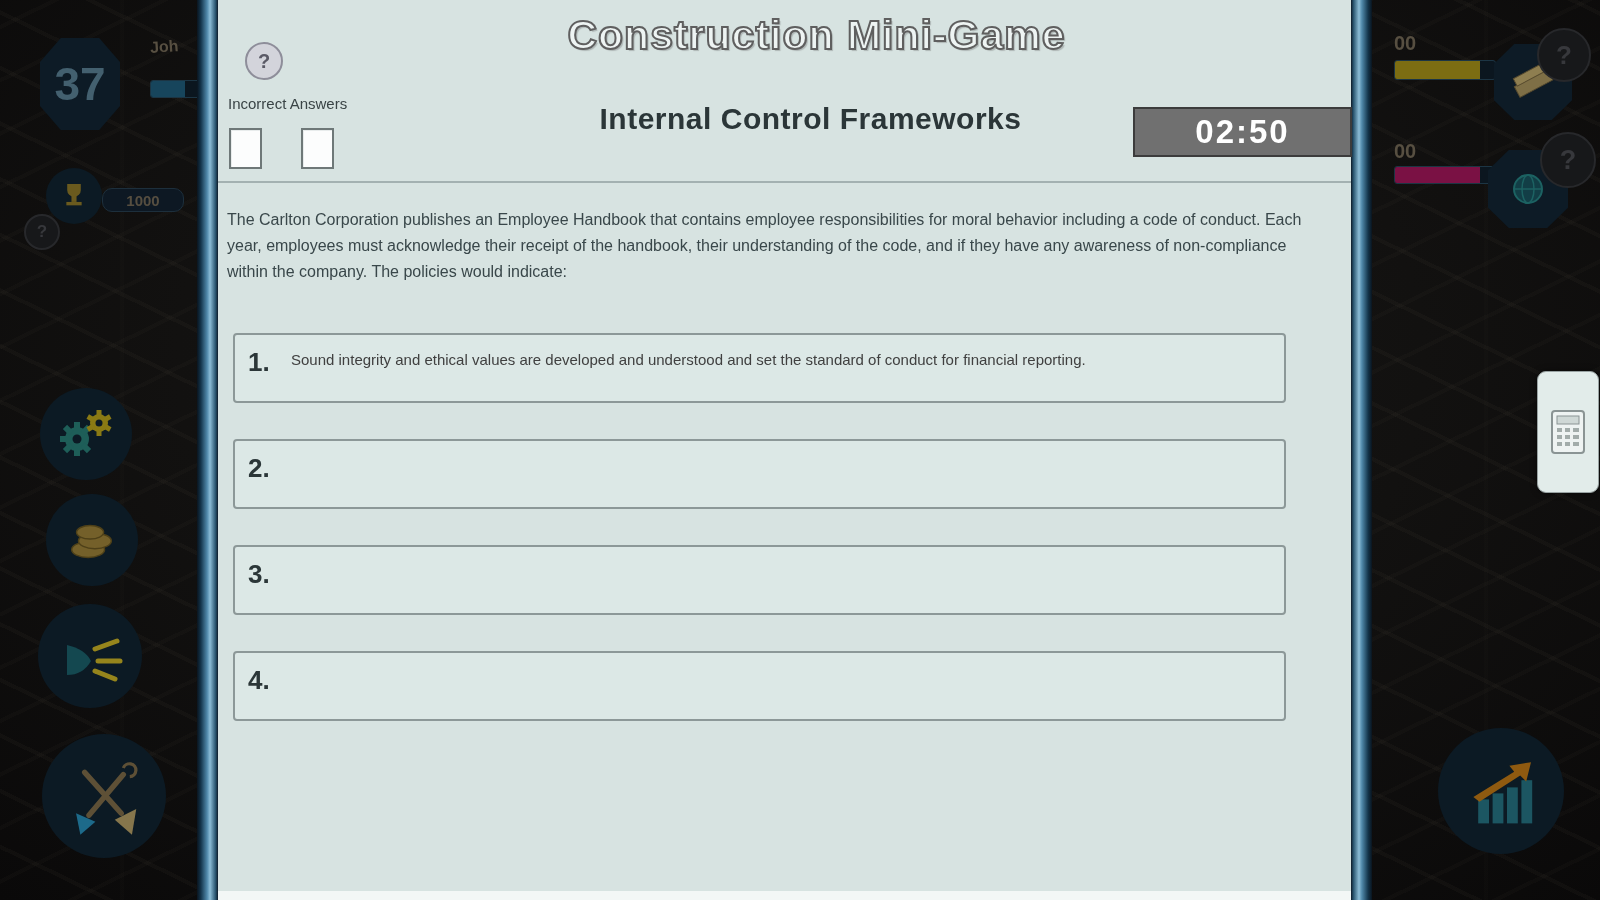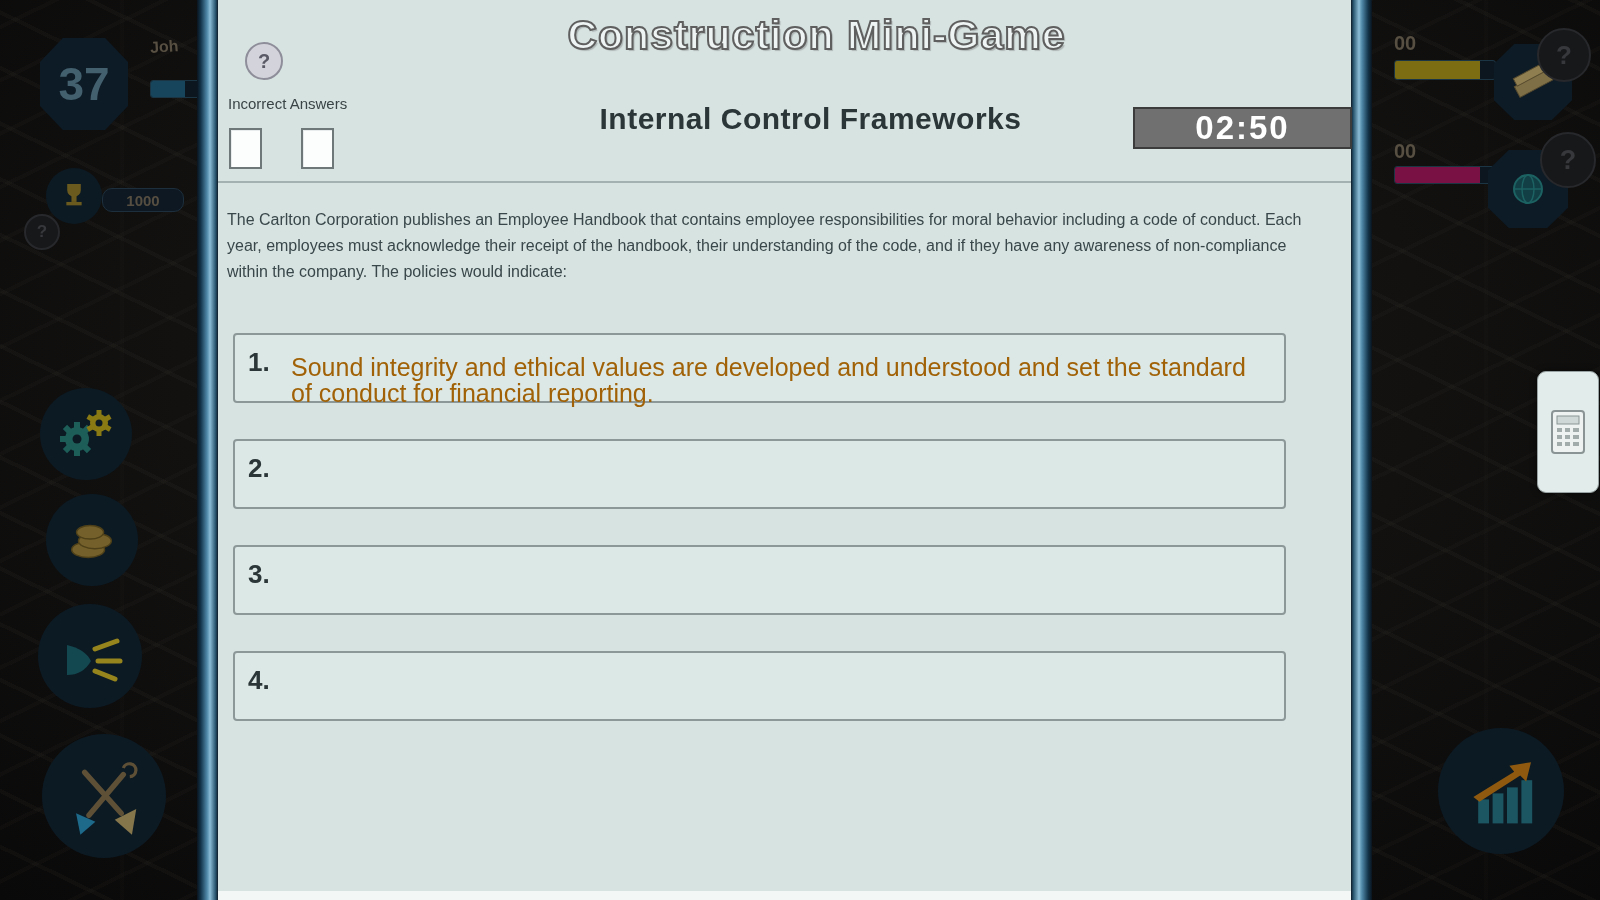--- a/index.html
+++ b/index.html
@@ -39,42 +39,42 @@
     text-shadow:0 0 1px #777,2px 2px 1px #aeb6b5;
     margin-left:32px;
   }
   .quiz-title{left:218px;top:102px;width:1185px;text-align:center;font-size:30px;font-weight:bold;color:#2b3638;letter-spacing:0.5px;}
   .help-btn{left:245px;top:42px;width:34px;height:34px;border-radius:50%;background:#d3d4db;border:2px solid #8e8e9a;color:#5a5a66;font-size:20px;font-weight:bold;display:flex;align-items:center;justify-content:center;cursor:pointer;}
   .incorrect-label{left:228px;top:95px;font-size:15px;color:#3a4446;}
   .checkbox{width:29px;height:37px;background:#fcfdfd;border:2px solid #6e7878;box-shadow:inset 1px 1px 0 #e8ecec;}
   .cb1{left:229px;top:128px;}
   .cb2{left:301px;top:128px;}
   .timer{
-    left:1133px;top:107px;width:219px;height:42px;background:#707070;border:2px solid #3c3c3c;
+    left:1133px;top:107px;width:219px;height:50px;background:#707070;border:2px solid #3c3c3c;
     box-sizing:border-box;display:flex;align-items:center;justify-content:center;
     color:#ffffff;font-size:33px;font-weight:bold;letter-spacing:2px;
   }
   .question{left:227px;top:207px;width:1082px;font-size:16px;line-height:26px;color:#39474a;}
   .answer-box{
     left:233px;width:1053px;height:70px;background:#dce8e6;border:2px solid #8c9898;border-radius:4px;
     box-sizing:border-box;cursor:pointer;
   }
   .ans1{top:333px;} .ans2{top:439px;} .ans3{top:545px;} .ans4{top:651px;}
   .answer-num{position:absolute;left:13px;top:12px;font-size:26px;font-weight:bold;color:#2b3638;}
-  .answer-text{position:absolute;left:56px;top:19px;right:24px;font-size:25px;line-height:26px;color:#a16207;}
+  .answer-text{position:absolute;left:56px;top:12px;right:24px;font-size:15px;line-height:26px;color:#404040;}
   
   .calc-tab{left:1537px;top:371px;width:60px;height:120px;background:#e2ecea;border:1px solid #98a2a2;border-radius:9px;box-shadow:0 0 6px rgba(0,0,0,0.5);display:flex;align-items:center;justify-content:center;cursor:pointer;}
 </style>
 </head>
 <body>
 
 <div class="screen">
   <div class="bg-pattern"></div>
 
-  <div class="abs octagon" style="left:40px;top:38px;width:88px;height:92px;">
+  <div class="abs octagon" style="left:40px;top:38px;width:80px;height:92px;">
     <span class="level-num">37</span>
   </div>
   <div class="abs hud-text" style="left:150px;top:38px;font-size:16px;transform:rotate(-4deg);">Joh</div>
   <div class="abs hud-track" style="left:150px;top:80px;width:62px;height:16px;">
     <div class="hud-fill" style="width:55%;background:#17455c;"></div>
   </div>
 
   <div class="abs hud-circle" style="left:46px;top:168px;width:56px;height:56px;">
     <svg width="34" height="34" viewBox="0 0 40 40">
       <g fill="#6a5a1e">

